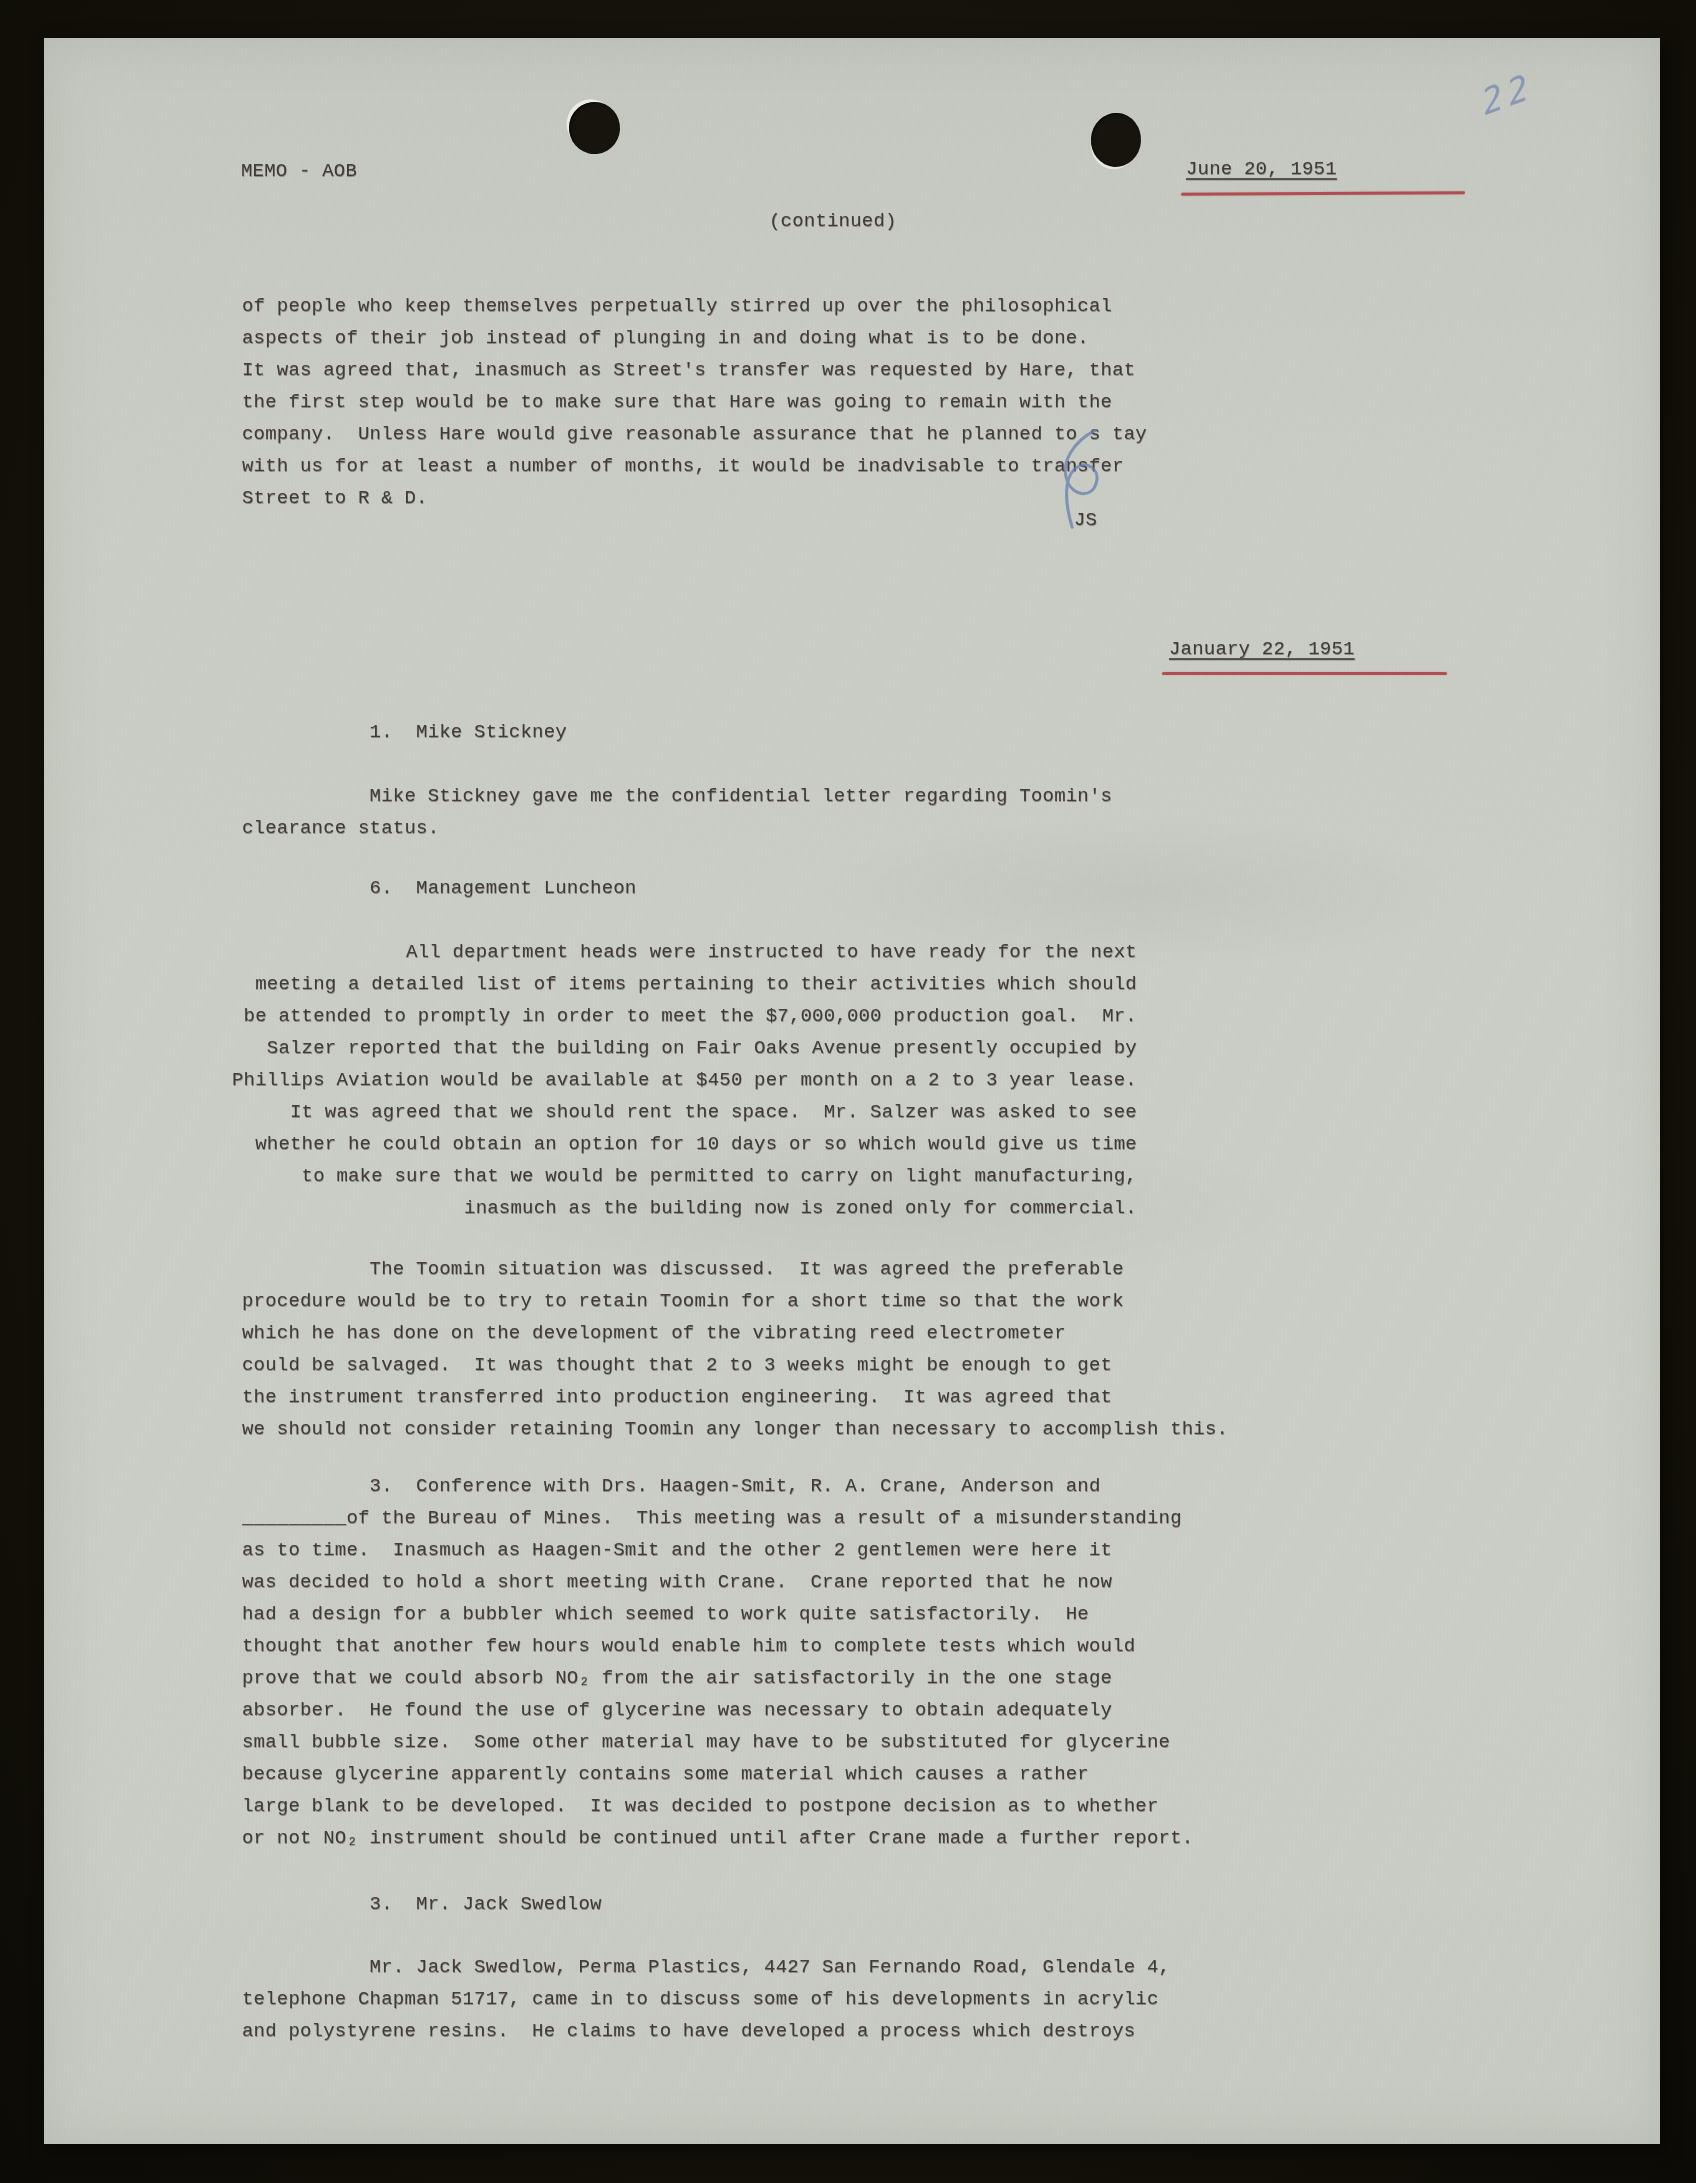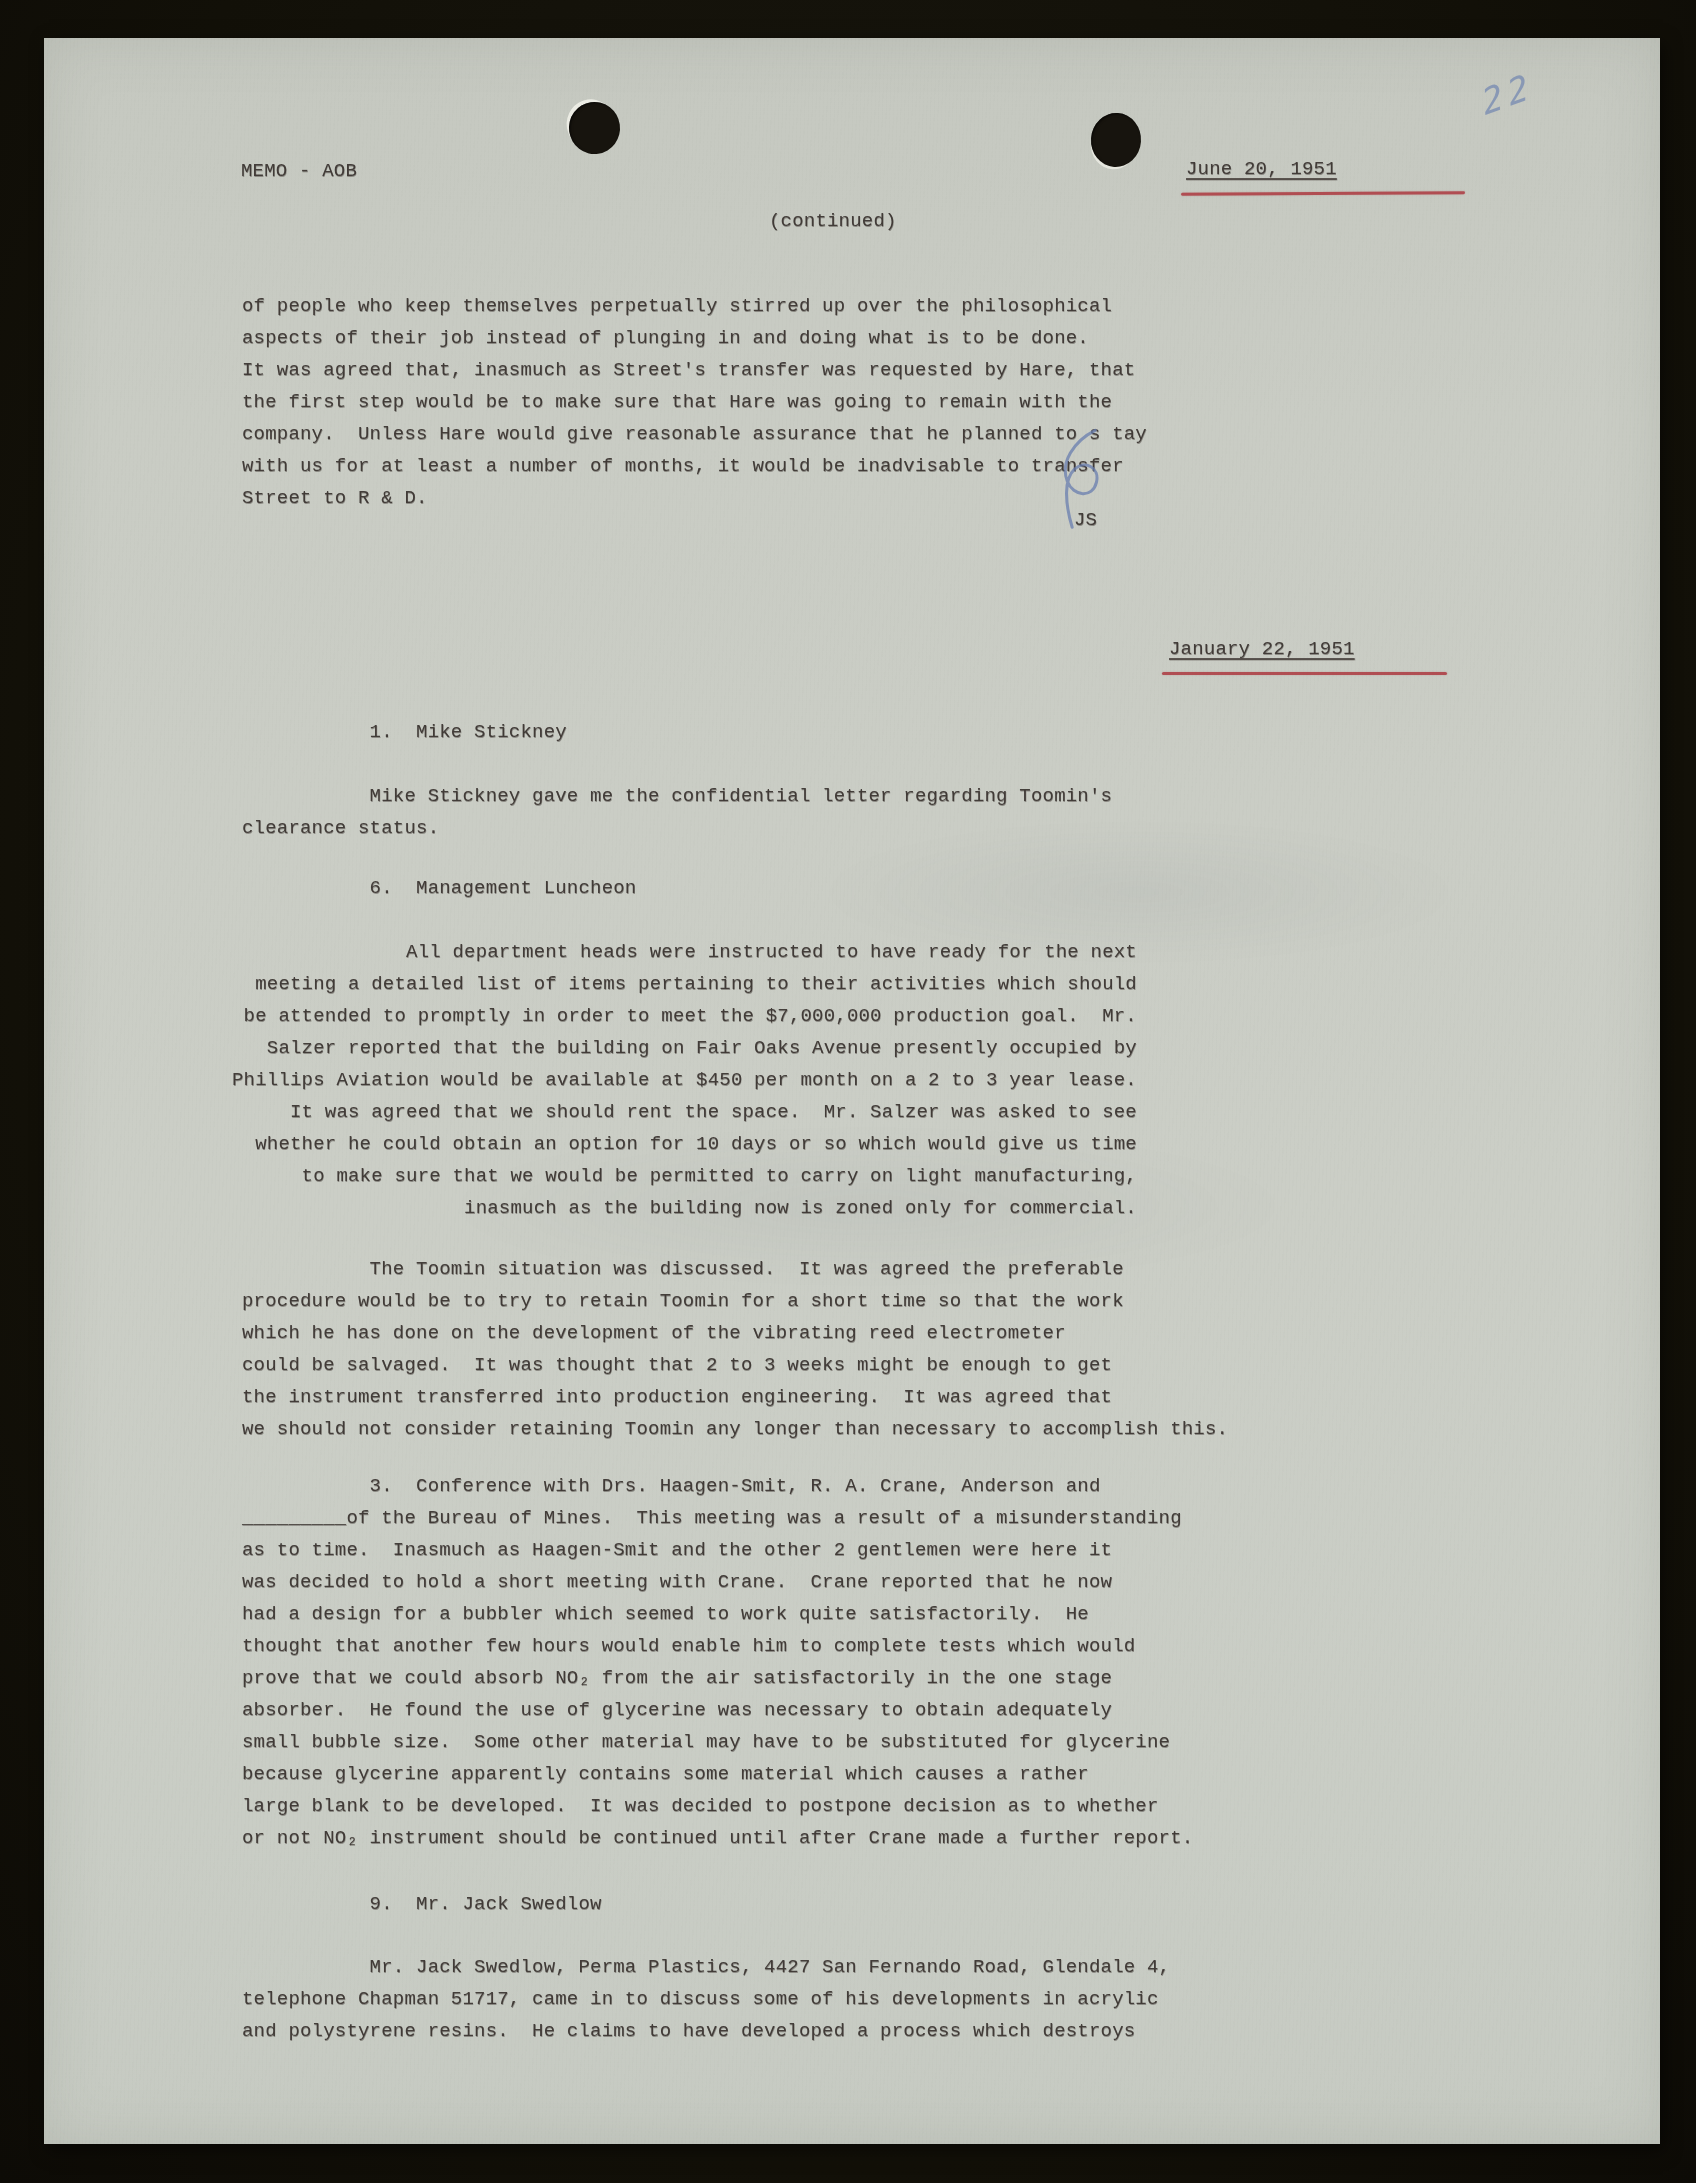--- a/index.html
+++ b/index.html
@@ -107,17 +107,17 @@
 was decided to hold a short meeting with Crane.  Crane reported that he now
 had a design for a bubbler which seemed to work quite satisfactorily.  He
 thought that another few hours would enable him to complete tests which would
 prove that we could absorb NO₂ from the air satisfactorily in the one stage
 absorber.  He found the use of glycerine was necessary to obtain adequately
 small bubble size.  Some other material may have to be substituted for glycerine
 because glycerine apparently contains some material which causes a rather
 large blank to be developed.  It was decided to postpone decision as to whether
 or not NO₂ instrument should be continued until after Crane made a further report.</div>
 
-<div class="typed" style="left:242px;top:1888px;">           9.  Mr. Jack Swedlow</div>
+<div class="typed" style="left:242px;top:1888px;">           3.  Mr. Jack Swedlow</div>
 <div class="typed" style="left:242px;top:1951px;">           Mr. Jack Swedlow, Perma Plastics, 4427 San Fernando Road, Glendale 4,
 telephone Chapman 51717, came in to discuss some of his developments in acrylic
 and polystyrene resins.  He claims to have developed a process which destroys</div>
 
 
 </body></html>

